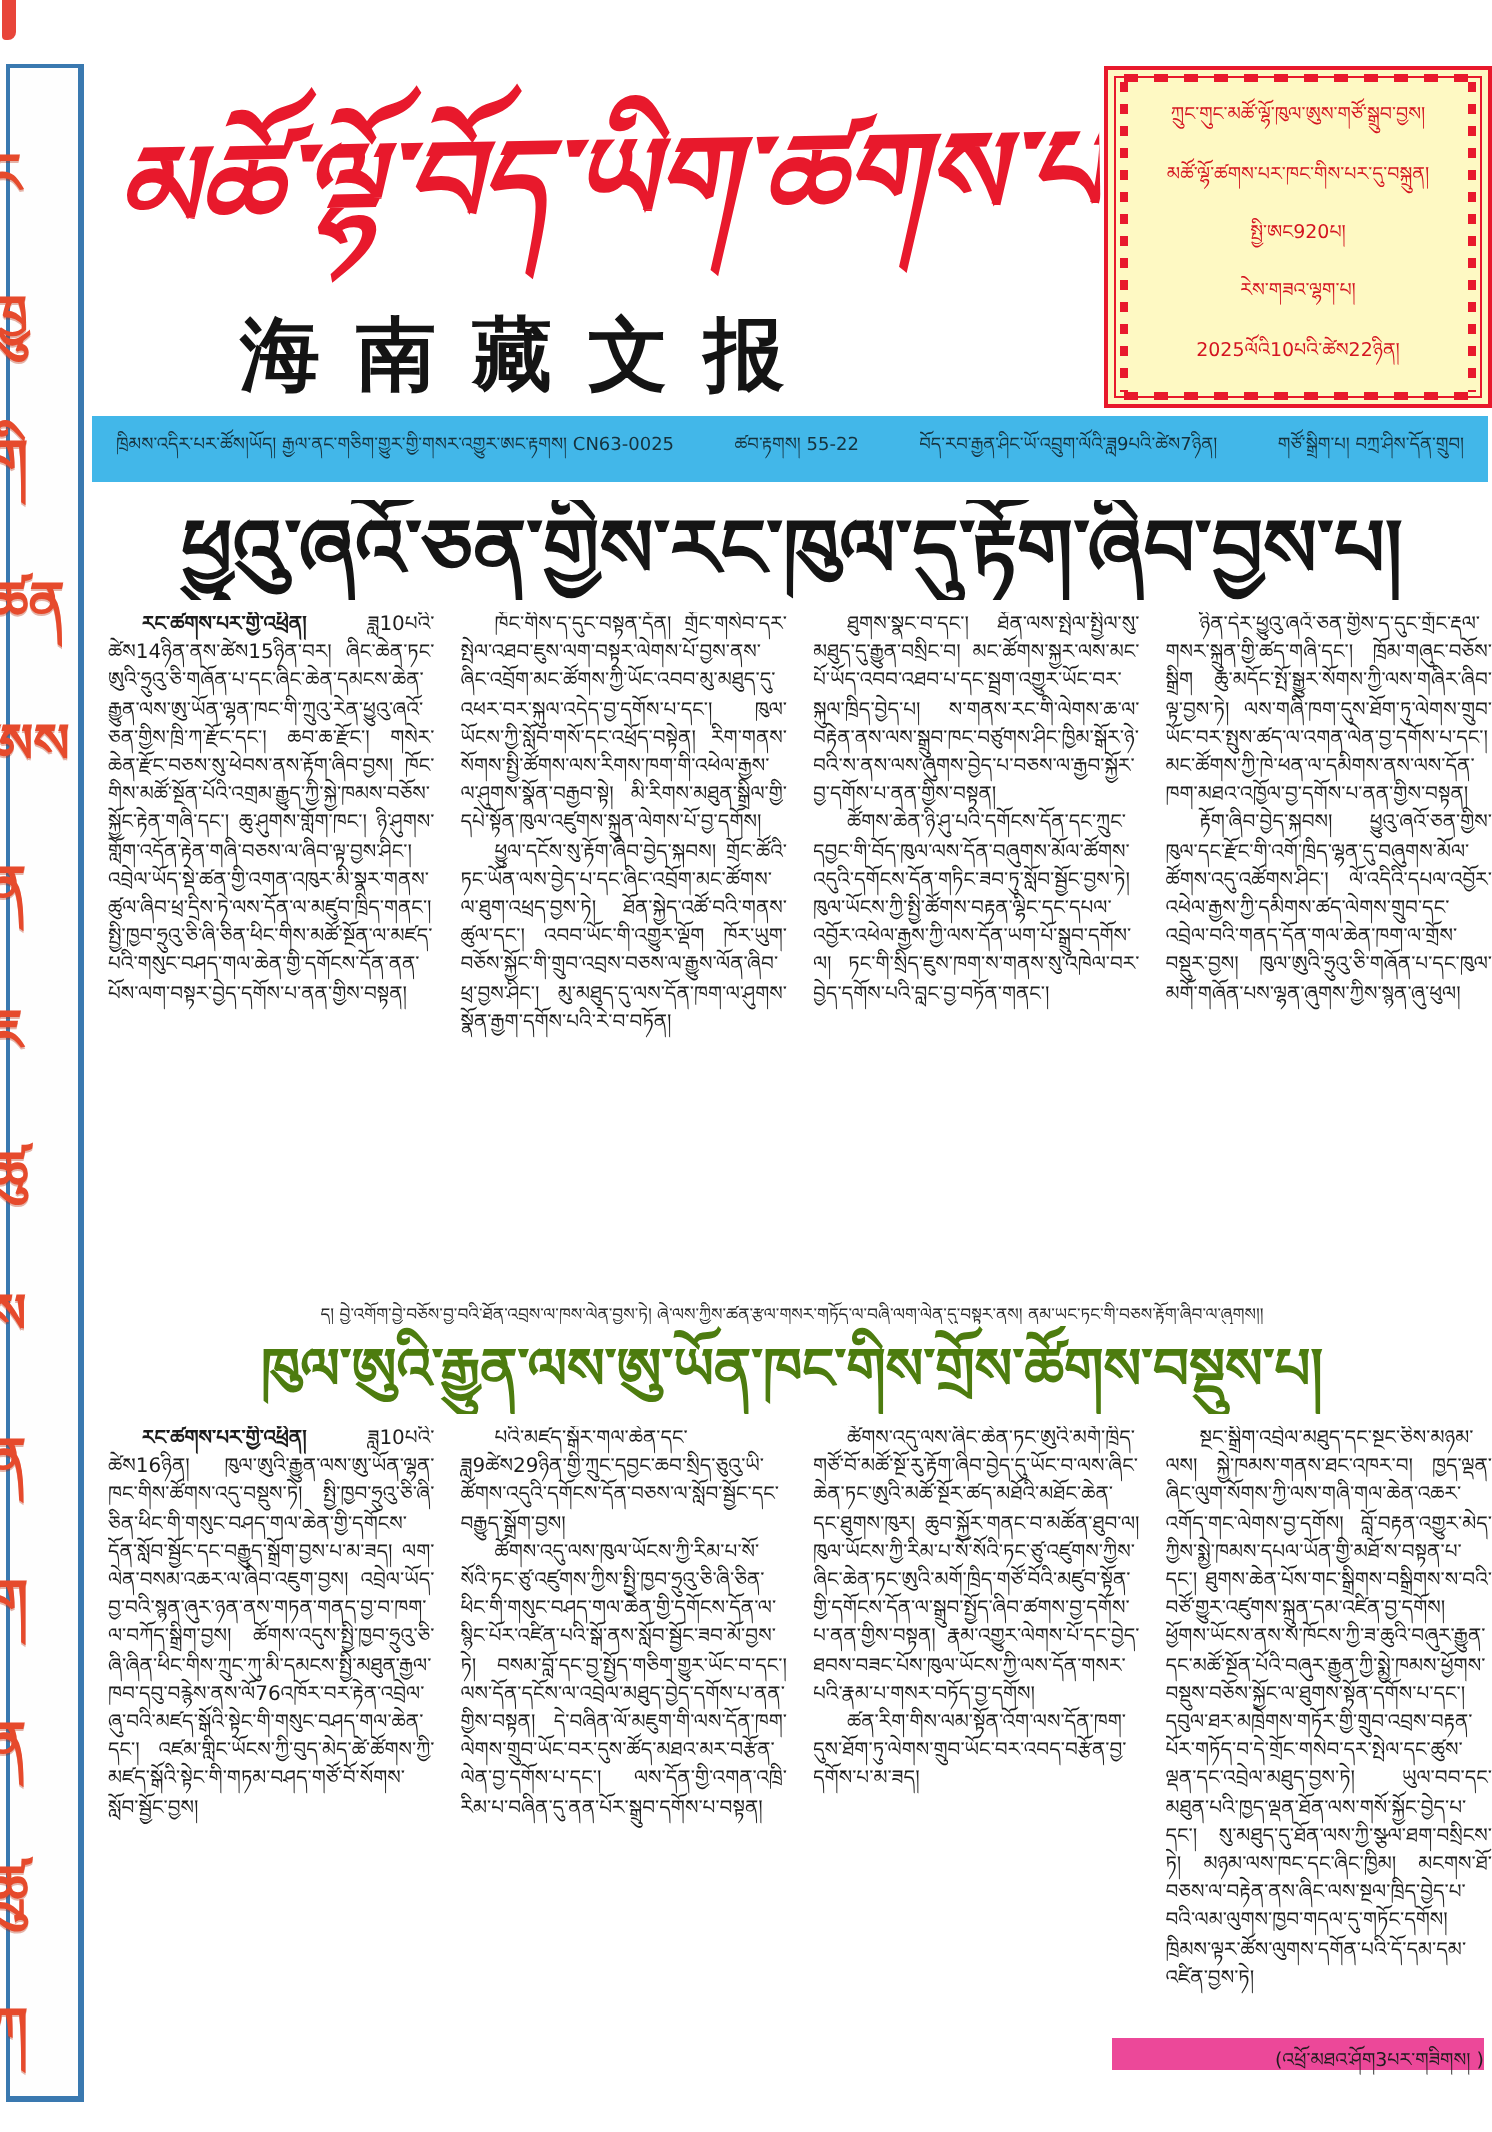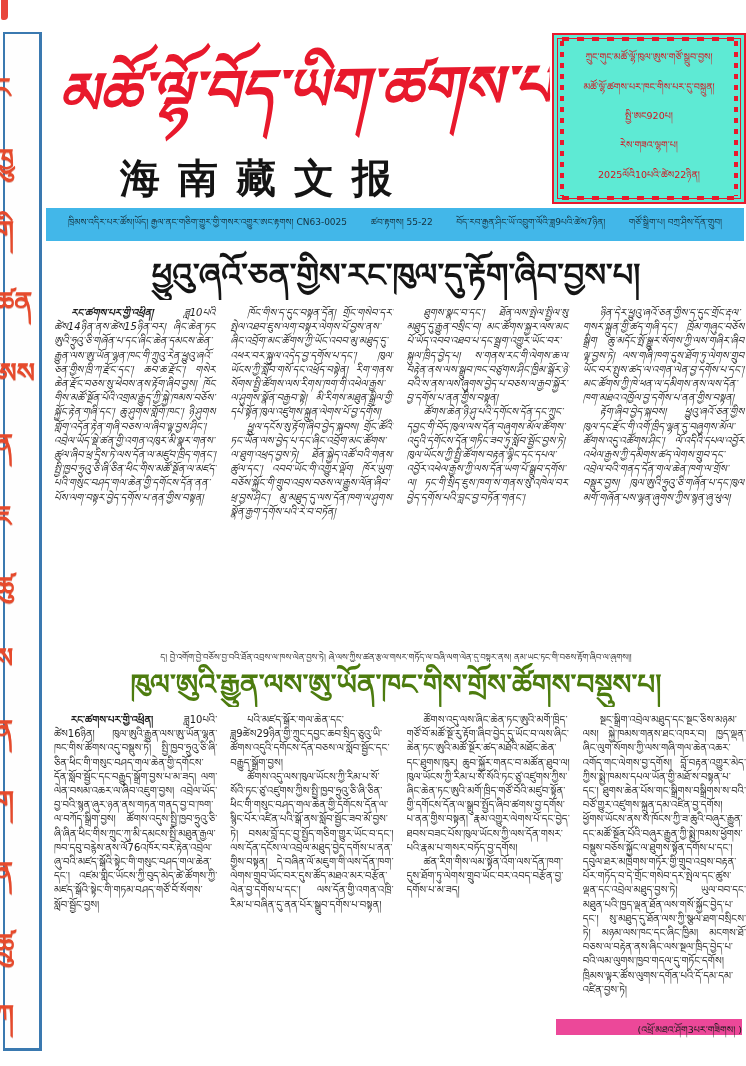--- a/index.html
+++ b/index.html
@@ -21,50 +21,50 @@
   .masthead-tib{position:absolute;left:58px;top:38px;width:492px;height:108px;
          color:#e8192c;font-family:"DejaVu Serif",serif;font-style:italic;font-weight:bold;
          font-size:58px;line-height:104px;white-space:nowrap;overflow:hidden;
          transform:rotate(-1deg);}
   .masthead-cn{position:absolute;left:120px;top:150px;width:500px;height:56px;
          font-family:"DejaVu Serif",serif;font-weight:bold;
          font-size:40px;letter-spacing:18px;color:#141414;line-height:56px;}
 
   
   .issue-box{position:absolute;left:552px;top:33px;width:190px;height:167px;
-         border:2px solid #e8192c;background:#5eead4;}
+         border:2px solid #e8192c;background:#fef9c3;}
   .issue-frame{position:absolute;inset:3px;border:1px solid #e8192c;pointer-events:none;}
   .issue-frame:before,.issue-frame:after{content:"";position:absolute;top:2px;bottom:2px;width:4px;
          background:repeating-linear-gradient(#e8192c 0 5px,transparent 5px 11px);}
   .issue-frame:before{left:2px;}
   .issue-frame:after{right:2px;}
   .issue-deco-t,.issue-deco-b{position:absolute;left:8px;right:8px;height:4px;
          background:repeating-linear-gradient(90deg,#e8192c 0 7px,transparent 7px 15px);}
   .issue-deco-t{top:2px;} .issue-deco-b{bottom:2px;}
   .issue-lines{position:absolute;inset:10px 12px;display:flex;flex-direction:column;
          justify-content:space-around;}
   .issue-line{font-size:9.5px;color:#d41420;text-align:center;white-space:nowrap;overflow:hidden;}
 
   
   .info-bar{position:absolute;left:46px;top:208px;width:698px;height:33px;background:#42b7e9;
-         display:flex;align-items:center;justify-content:space-between;padding:0 22px;
+         display:flex;align-items:center;justify-content:space-between;padding:0 12px;
          box-sizing:border-box;}
   .info-seg{font-size:9px;color:#16323e;white-space:nowrap;overflow:hidden;}
 
   
   .headline1{position:absolute;left:46px;top:250px;width:700px;height:50px;text-align:center;
-         font-size:32px;font-weight:bold;color:#151515;line-height:50px;white-space:nowrap;overflow:hidden;}
+         font-size:40px;font-weight:bold;color:#151515;line-height:50px;white-space:nowrap;overflow:hidden;}
   .kicker{position:absolute;left:50px;top:648px;width:692px;height:14px;text-align:center;
          font-size:8.5px;color:#2b2b2b;white-space:nowrap;overflow:hidden;}
   .headline2{position:absolute;left:46px;top:663px;width:700px;height:44px;text-align:center;
          font-size:28px;font-weight:bold;color:#4d7c0f;line-height:44px;white-space:nowrap;overflow:hidden;}
 
   
   .cols{position:absolute;left:54px;width:692px;display:flex;gap:13px;overflow:hidden;}
-  .body1{top:306px;height:336px;font-style:italic;}
+  .body1{top:306px;height:336px;}
   .body2{top:713px;height:334px;}
   .col{flex:1 1 0;overflow:hidden;text-align:justify;}
   .para{margin:0;font-size:10px;line-height:14.2px;color:#1d1d1d;text-indent:17px;}
   .dateline{font-weight:bold;}
 
   .cont-note{position:absolute;left:556px;top:1019px;width:186px;height:16px;background:#ec4899;
          text-align:right;font-size:9.5px;color:#1d1d1d;white-space:nowrap;}
 </style>
 </head>
 <body>

